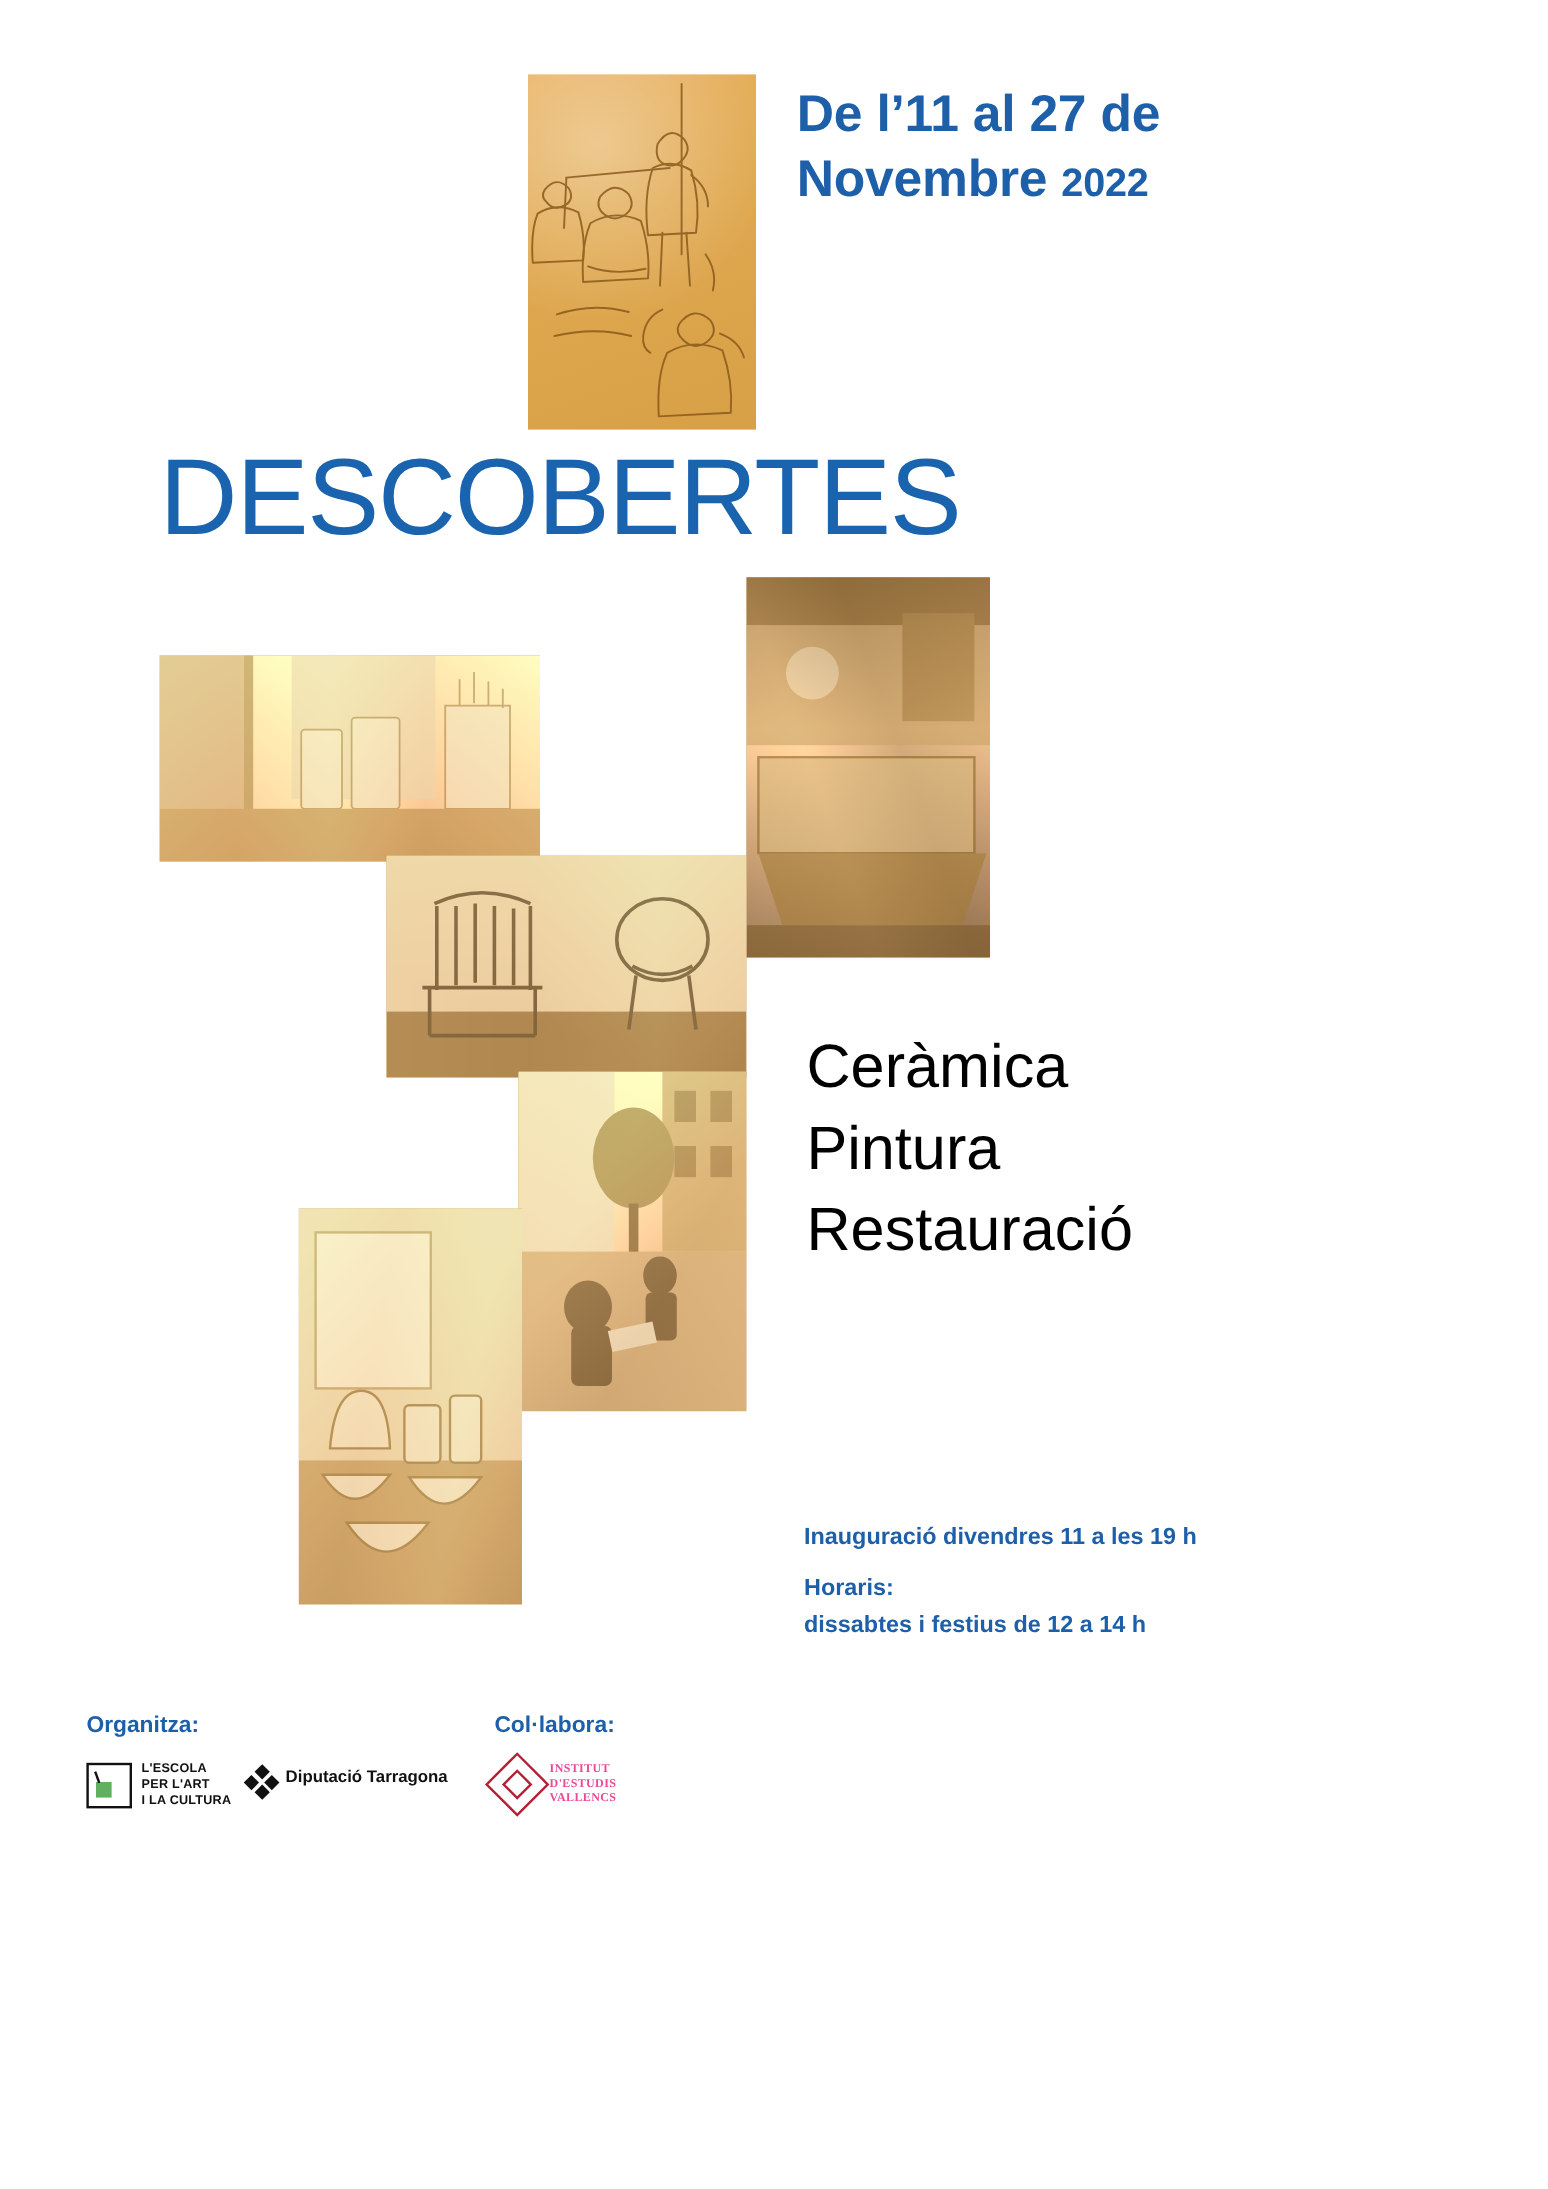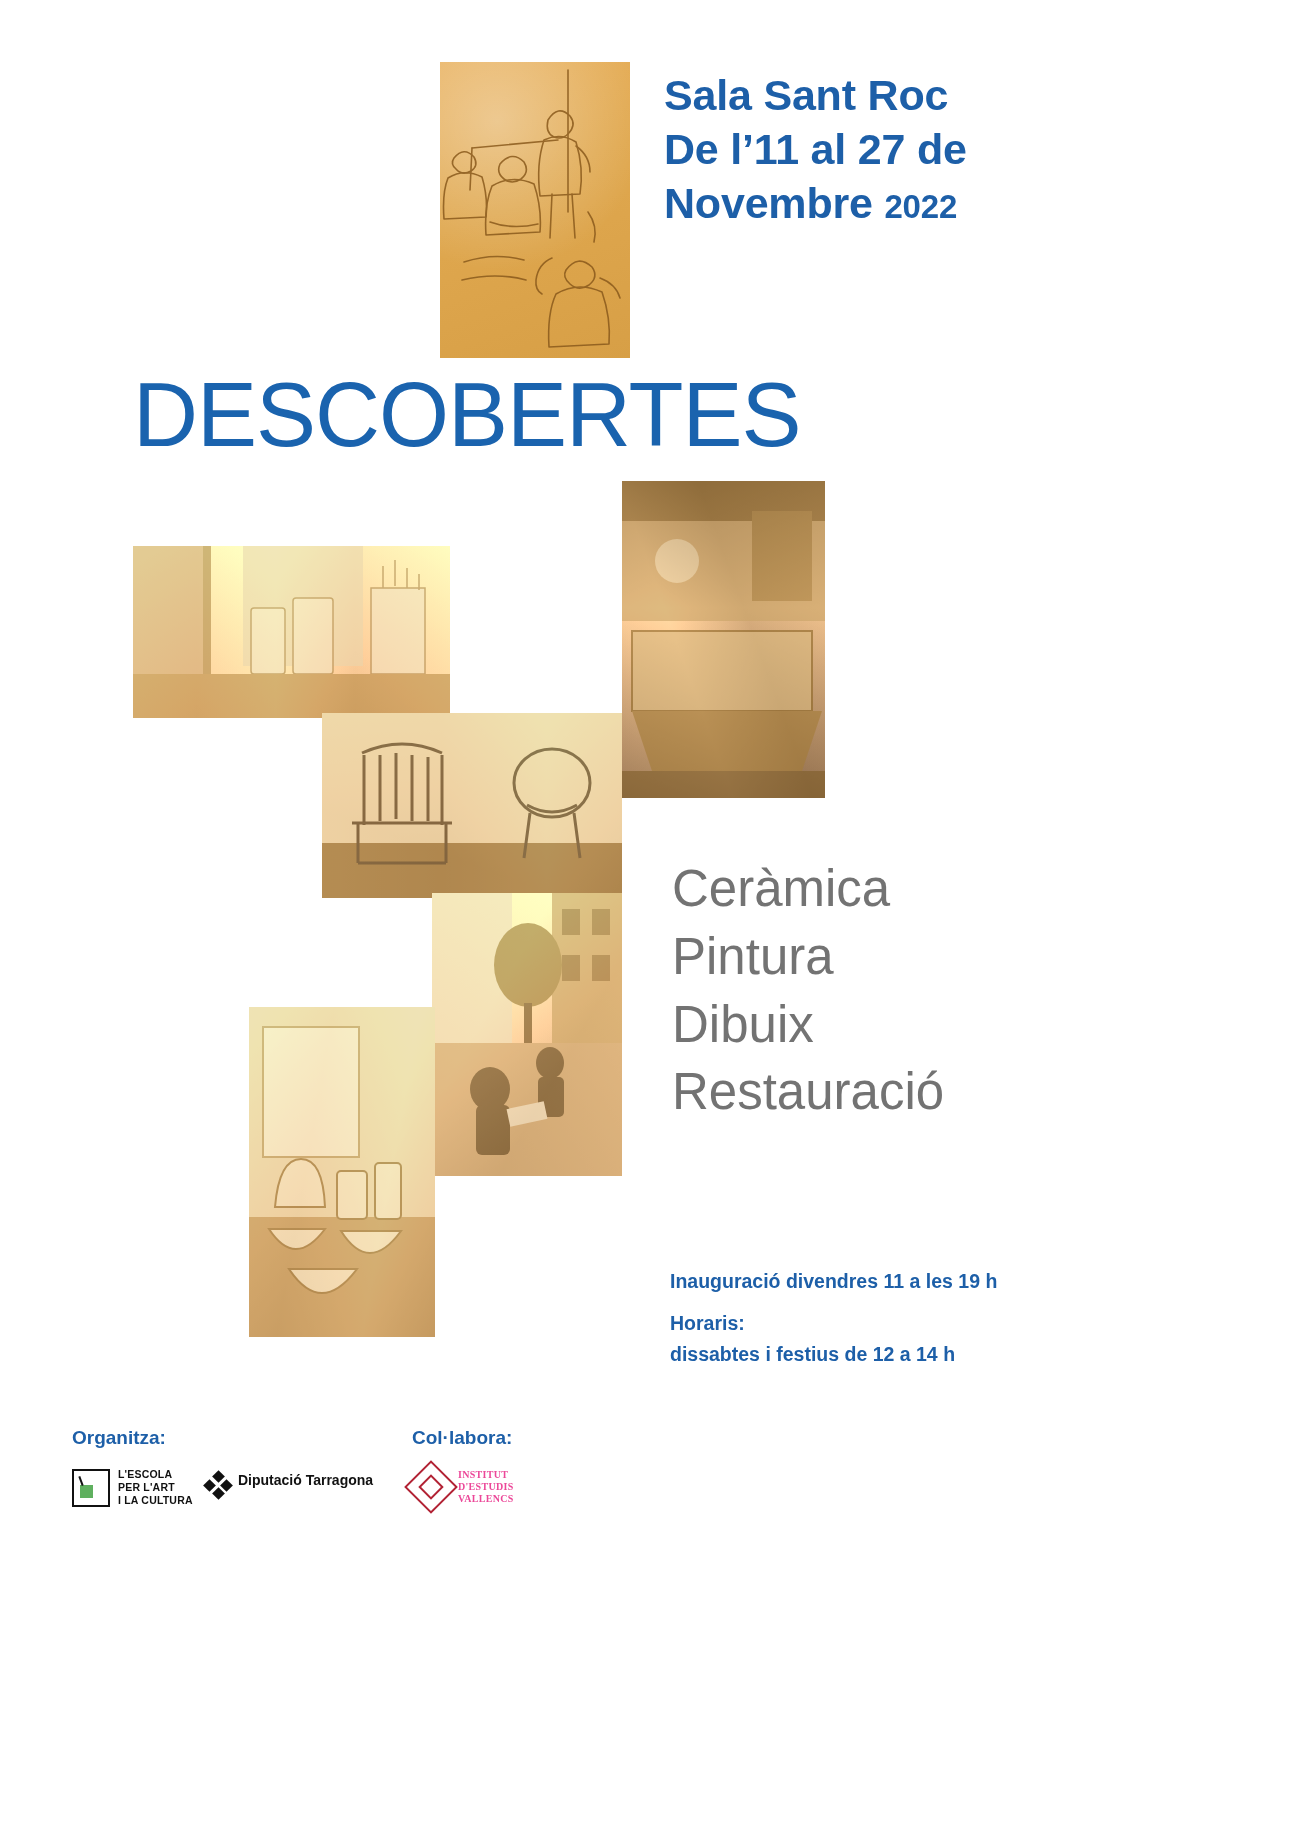--- a/index.html
+++ b/index.html
@@ -103,21 +103,21 @@
     background:
       linear-gradient(180deg, rgba(255,250,230,0.5) 0%, rgba(180,130,70,0.4) 100%),
       linear-gradient(100deg, #e9d2a5 0%, #d2ab72 35%, #edd9b0 70%, #c79c5d 100%);
   }
 
   
   .disciplines {
     position: absolute;
     left: 672px;
     top: 855px;
-    color: #737373;
+    color: #000000;
     font-size: 51px;
     line-height: 1.33;
     font-weight: 400;
   }
 
   
   .info {
     position: absolute;
     left: 670px;
     top: 1272px;
@@ -267,21 +267,20 @@
 
         <path d="M112 196 q-14 6 -16 22 q-1 10 6 14"></path>
 
         <path d="M24 200 q30 -10 60 -2 M22 218 q34 -8 64 0"></path>
         <path d="M148 150 q10 14 6 30"></path>
       </g>
     </svg>
   </div>
 
   <div class="header-text">
-    <div class="header-line">Sala Sant Roc</div>
     <div class="header-line">De l’11 al 27 de</div>
     <div class="header-line">
       <span>Novembre</span>
       <span class="header-year">2022</span>
     </div>
   </div>
 
   <div class="title">DESCOBERTES</div>
 
   <div class="photo ph-ceramics1" style="left:133px; top:546px; width:317px; height:172px;">
@@ -366,21 +365,20 @@
         <path d="M20 222 q26 40 56 0z"></path>
         <path d="M92 224 q28 44 60 0z"></path>
         <path d="M40 262 q32 48 68 0z"></path>
       </g>
     </svg>
   </div>
 
   <div class="disciplines">
     <div>Ceràmica</div>
     <div>Pintura</div>
-    <div>Dibuix</div>
     <div>Restauració</div>
   </div>
 
   <div class="info">
     <div class="lead">Inauguració divendres 11 a les 19 h</div>
     <div class="horaris">Horaris:</div>
     <div class="hline">dissabtes i festius de 12 a 14 h</div>
   </div>
 
   <div class="foot-label" id="organitza-label">Organitza:</div>

